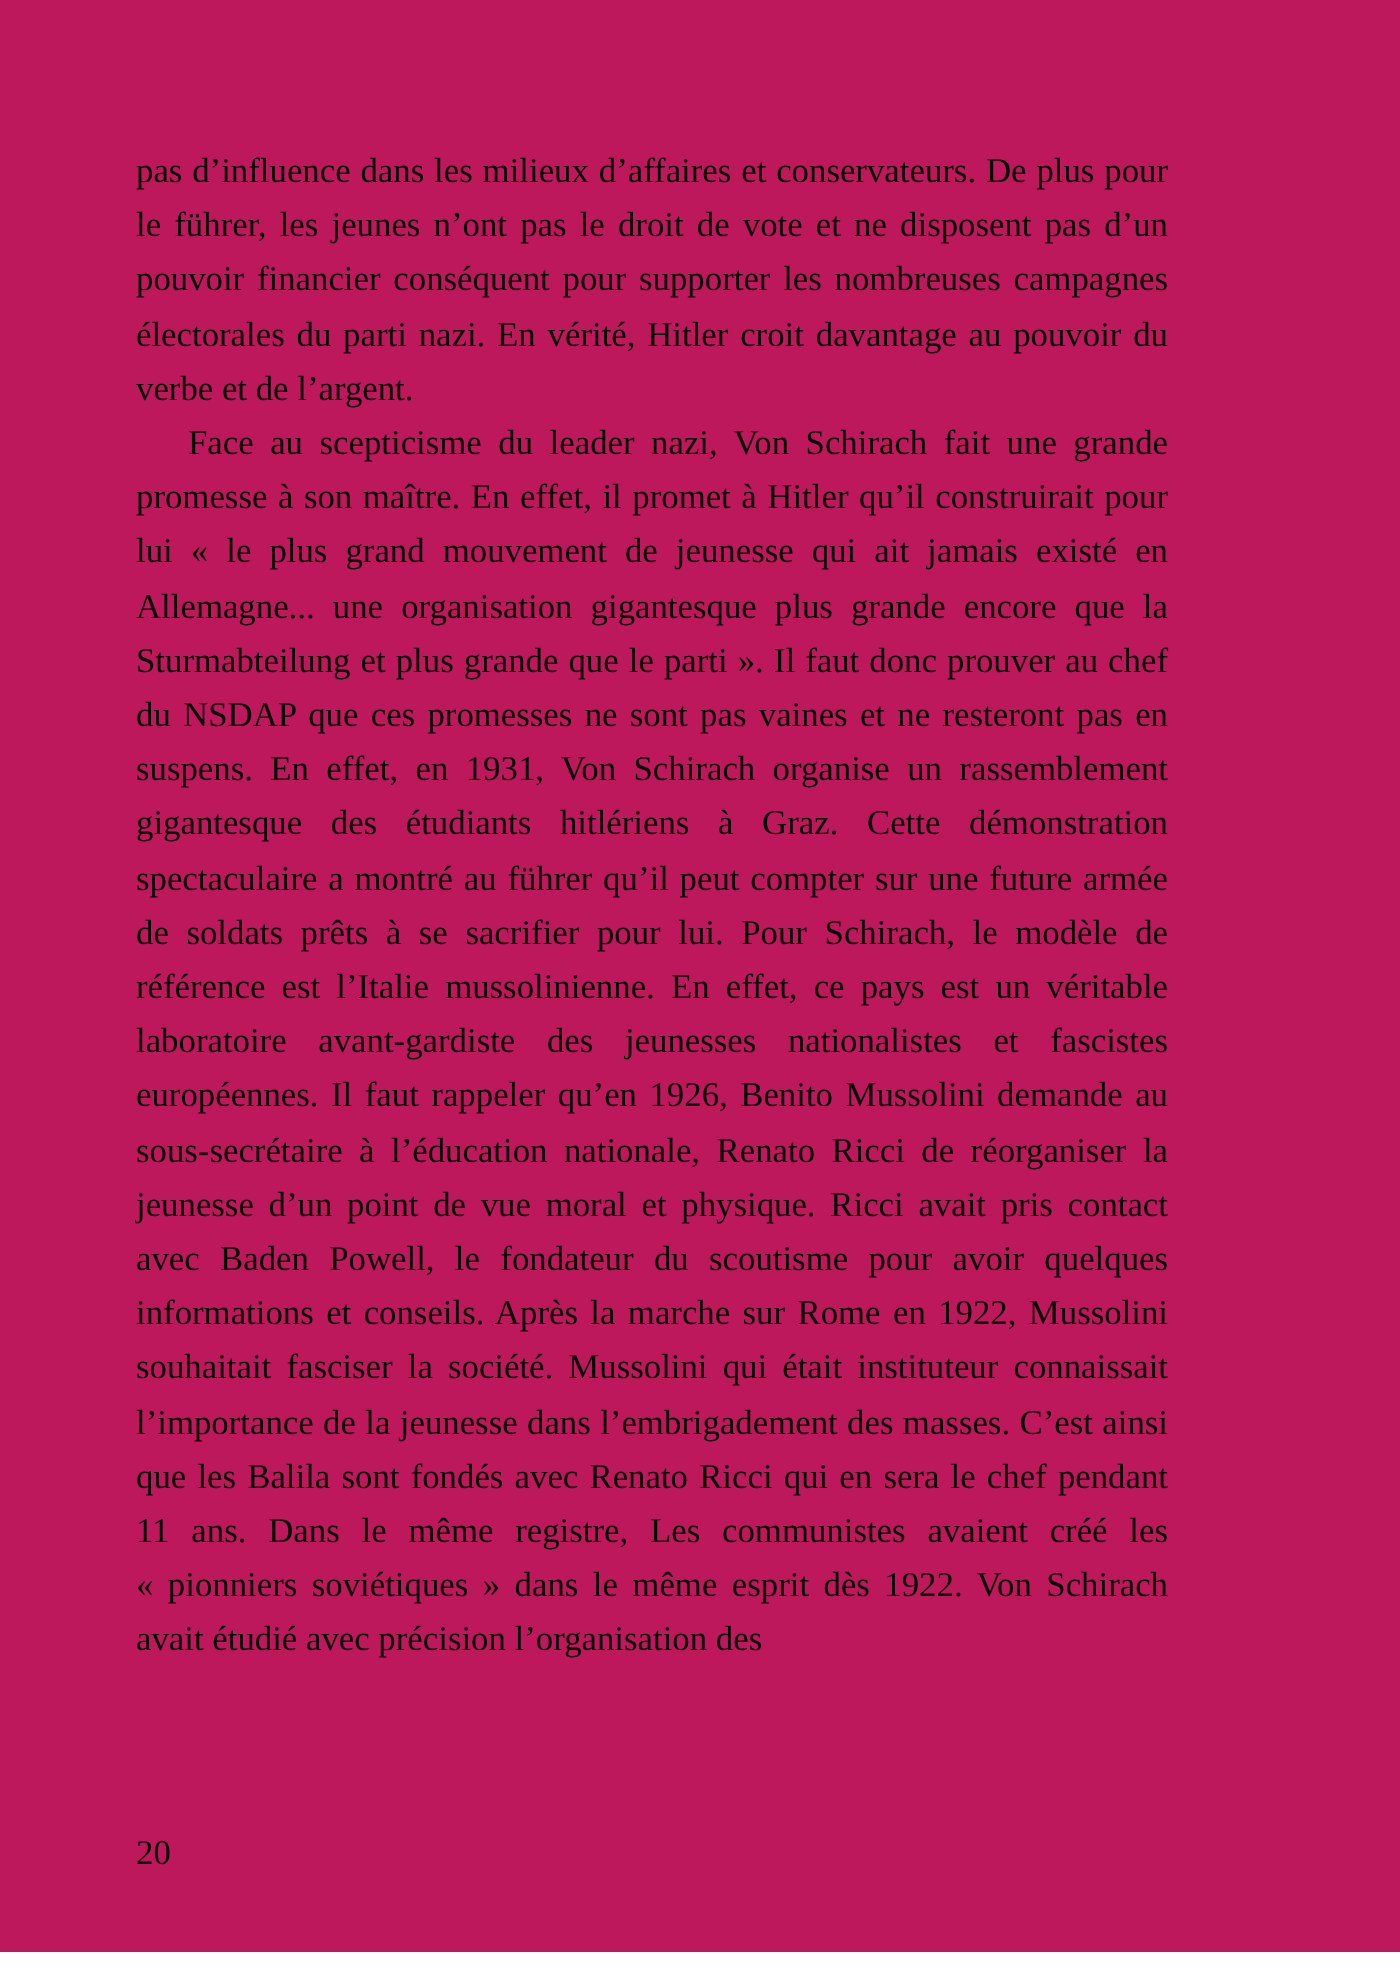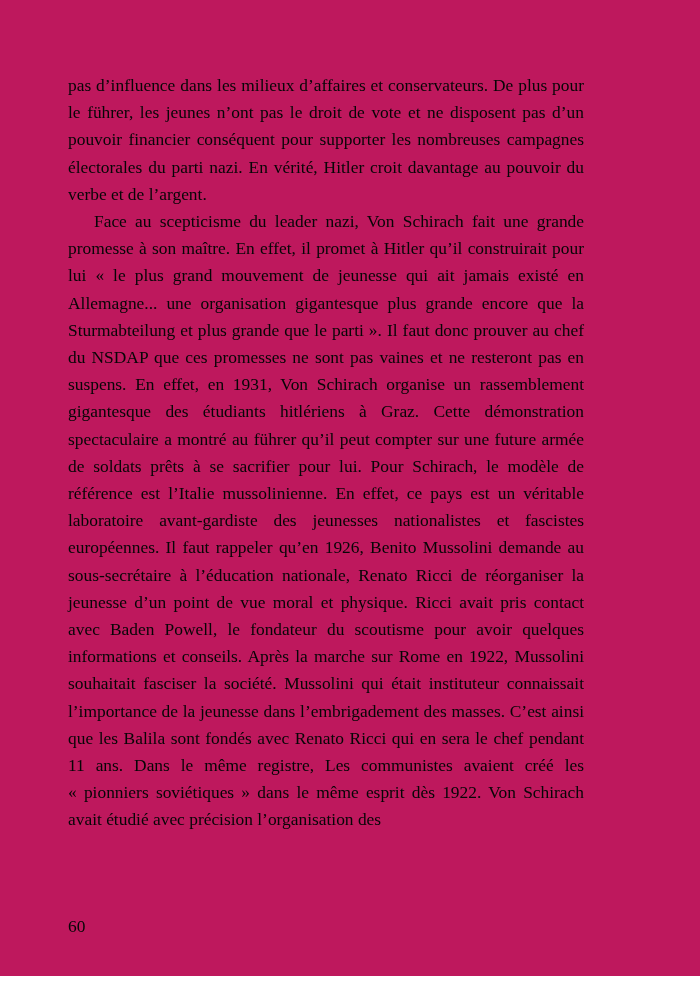--- a/index.html
+++ b/index.html
@@ -57,15 +57,15 @@
 <div class="page">
 
   <div class="text-block">
 
     <p class="para natural-last">pas d’influence dans les milieux d’affaires et conservateurs. De plus pour le führer, les jeunes n’ont pas le droit de vote et ne disposent pas d’un pouvoir financier conséquent pour supporter les nombreuses campagnes électorales du parti nazi. En vérité, Hitler croit davantage au pouvoir du verbe et de l’argent.</p>
 
     <p class="para indent natural-last">Face au scepticisme du leader nazi, Von Schirach fait une grande promesse à son maître. En effet, il promet à Hitler qu’il construirait pour lui «&nbsp;le plus grand mouvement de jeunesse qui ait jamais existé en Allemagne... une organisation gigantesque plus grande encore que la Sturmabteilung et plus grande que le parti&nbsp;». Il faut donc prouver au chef du NSDAP que ces promesses ne sont pas vaines et ne resteront pas en suspens. En effet, en 1931, Von Schirach organise un rassemblement gigantesque des étudiants hitlériens à Graz. Cette démonstration spectaculaire a montré au führer qu’il peut compter sur une future armée de soldats prêts à se sacrifier pour lui. Pour Schirach, le modèle de référence est l’Italie mussolinienne. En effet, ce pays est un véritable laboratoire avant-gardiste des jeunesses nationalistes et fascistes européennes. Il faut rappeler qu’en 1926, Benito Mussolini demande au sous-secrétaire à l’éducation nationale, Renato Ricci de réorganiser la jeunesse d’un point de vue moral et physique. Ricci avait pris contact avec Baden Powell, le fondateur du scoutisme pour avoir quelques informations et conseils. Après la marche sur Rome en 1922, Mussolini souhaitait fasciser la société. Mussolini qui était instituteur connaissait l’importance de la jeunesse dans l’embrigadement des masses. C’est ainsi que les Balila sont fondés avec Renato Ricci qui en sera le chef pendant 11 ans. Dans le même registre, Les communistes avaient créé les «&nbsp;pionniers soviétiques&nbsp;» dans le même esprit dès 1922. Von Schirach avait étudié avec précision l’organisation des</p>
 
   </div>
 
-  <div class="page-number">60</div>
+  <div class="page-number">20</div>
 
 </div>
 
 </body></html>

